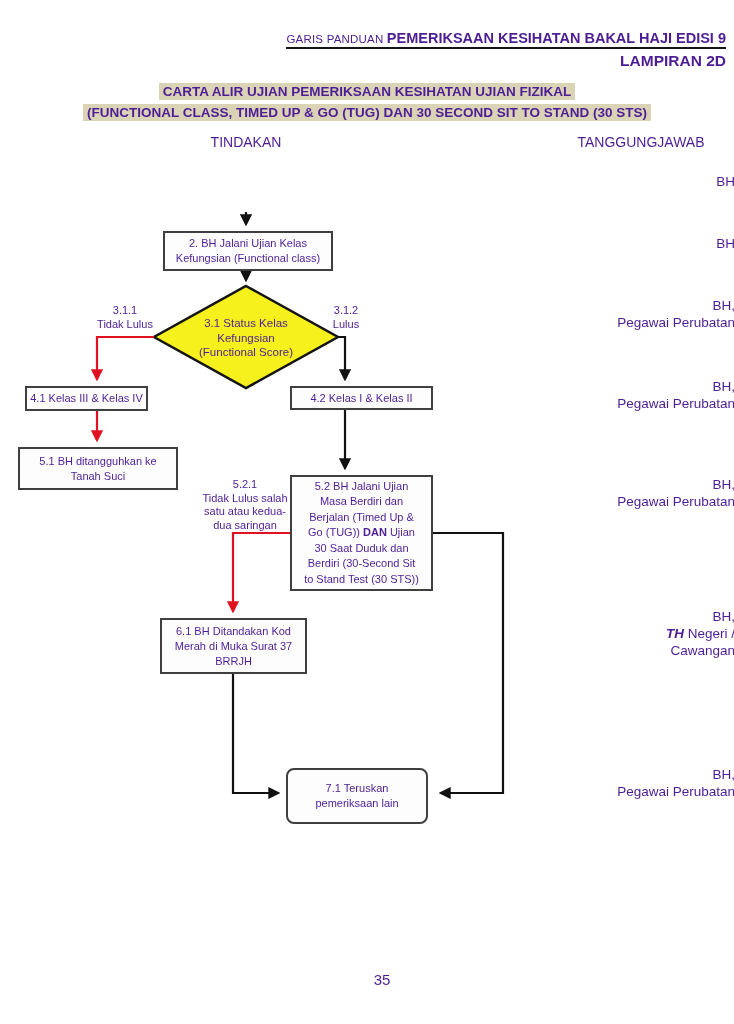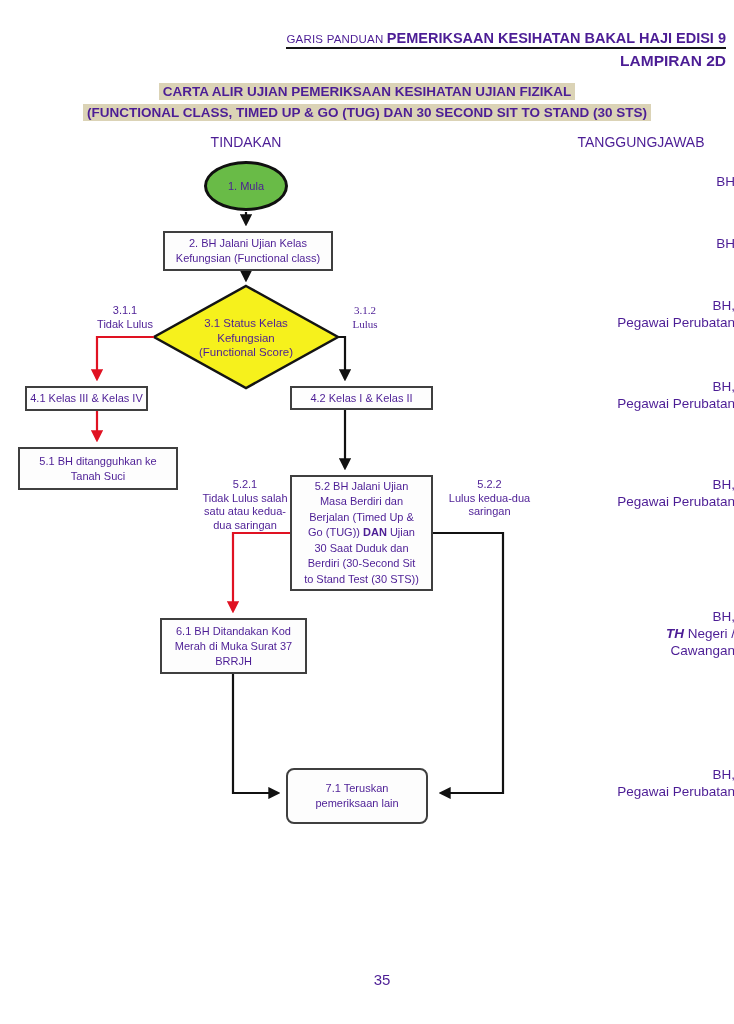--- a/index.html
+++ b/index.html
@@ -43,21 +43,21 @@
   }
   .box41 { left:25px;  top:386px; width:123px; height:25px; }
   .box51 { left:18px;  top:447px; width:160px; height:43px;text-align:center; }
   .box42 { left:290px; top:386px; width:143px; height:24px; }
   .box52 { left:290px; top:475px; width:143px; height:116px; line-height:15.4px; }
   .box61 { left:160px; top:618px; width:147px; height:56px; }
   .box71 { left:286px; top:768px; width:142px; height:56px;border-radius:8px; }
 
   .branch { position:absolute; text-align:center; font-size:11px; line-height:13.5px; }
   .b311 { left:70px;  top:304px; width:110px; }
-  .b312 { left:335px; top:304px; width:60px;font-family:Liberation Serif, serif; }
+  .b312 { left:316px; top:304px; width:60px; }
   .b521 { left:190px; top:478px; width:110px; }
   .b522 { left:437px; top:478px; width:105px; }
 
   
   .resp { position:absolute; left:545px; width:190px; text-align:right; font-size:13.5px; line-height:17px; }
   .r1 { top:173px; } .r2 { top:235px; } .r3 { top:297px; } .r4 { top:378px; }
   .r5 { top:476px; } .r6 { top:608px; } .r7 { top:766px; }
   .bi { font-weight:bold; font-style:italic; }
 
   .page-num { top:971px; left:348px; width:68px; text-align:center; font-size:15px; }
@@ -106,21 +106,20 @@
 
     <polyline class="ln flow-red" points="154,337 97,337 97,379" marker-end="url(#ah-red)"></polyline>
     <polyline class="ln flow-black" points="338,337 345,337 345,379" marker-end="url(#ah-black)"></polyline>
     <line class="ln flow-red" x1="97" y1="411" x2="97" y2="440" marker-end="url(#ah-red)"></line>
     <line class="ln flow-black" x1="345" y1="410" x2="345" y2="468" marker-end="url(#ah-black)"></line>
     <polyline class="ln flow-red" points="290,533 233,533 233,611" marker-end="url(#ah-red)"></polyline>
     <polyline class="ln flow-black" points="433,533 503,533 503,793 441,793" marker-end="url(#ah-black)"></polyline>
     <polyline class="ln flow-black" points="233,674 233,793 278,793" marker-end="url(#ah-black)"></polyline>
   </svg>
 
-  <div class="node start">1. Mula</div>
   <div class="node step2 pre">2. BH Jalani Ujian Kelas
 Kefungsian (Functional class)</div>
   <div class="abs center decision-label pre">3.1 Status Kelas
 Kefungsian
 (Functional Score)</div>
 
   <div class="branch b311 pre">3.1.1
 Tidak Lulus</div>
   <div class="branch b312 pre">3.1.2
 Lulus</div>
@@ -135,23 +134,20 @@
 Berjalan (Timed Up &amp;
 Go (TUG)) </span><b>DAN</b><span> Ujian
 30 Saat Duduk dan
 Berdiri (30-Second Sit
 to Stand Test (30 STS))</span></span></div>
 
   <div class="branch b521 pre">5.2.1
 Tidak Lulus salah
 satu atau kedua-
 dua saringan</div>
-  <div class="branch b522 pre">5.2.2
-Lulus kedua-dua
-saringan</div>
 
   <div class="node box61 pre">6.1 BH Ditandakan Kod
 Merah di Muka Surat 37
 BRRJH</div>
   <div class="node box71 pre">7.1 Teruskan
 pemeriksaan lain</div>
 
   <div class="resp r1 pre">BH</div>
   <div class="resp r2 pre">BH</div>
   <div class="resp r3 pre">BH,

